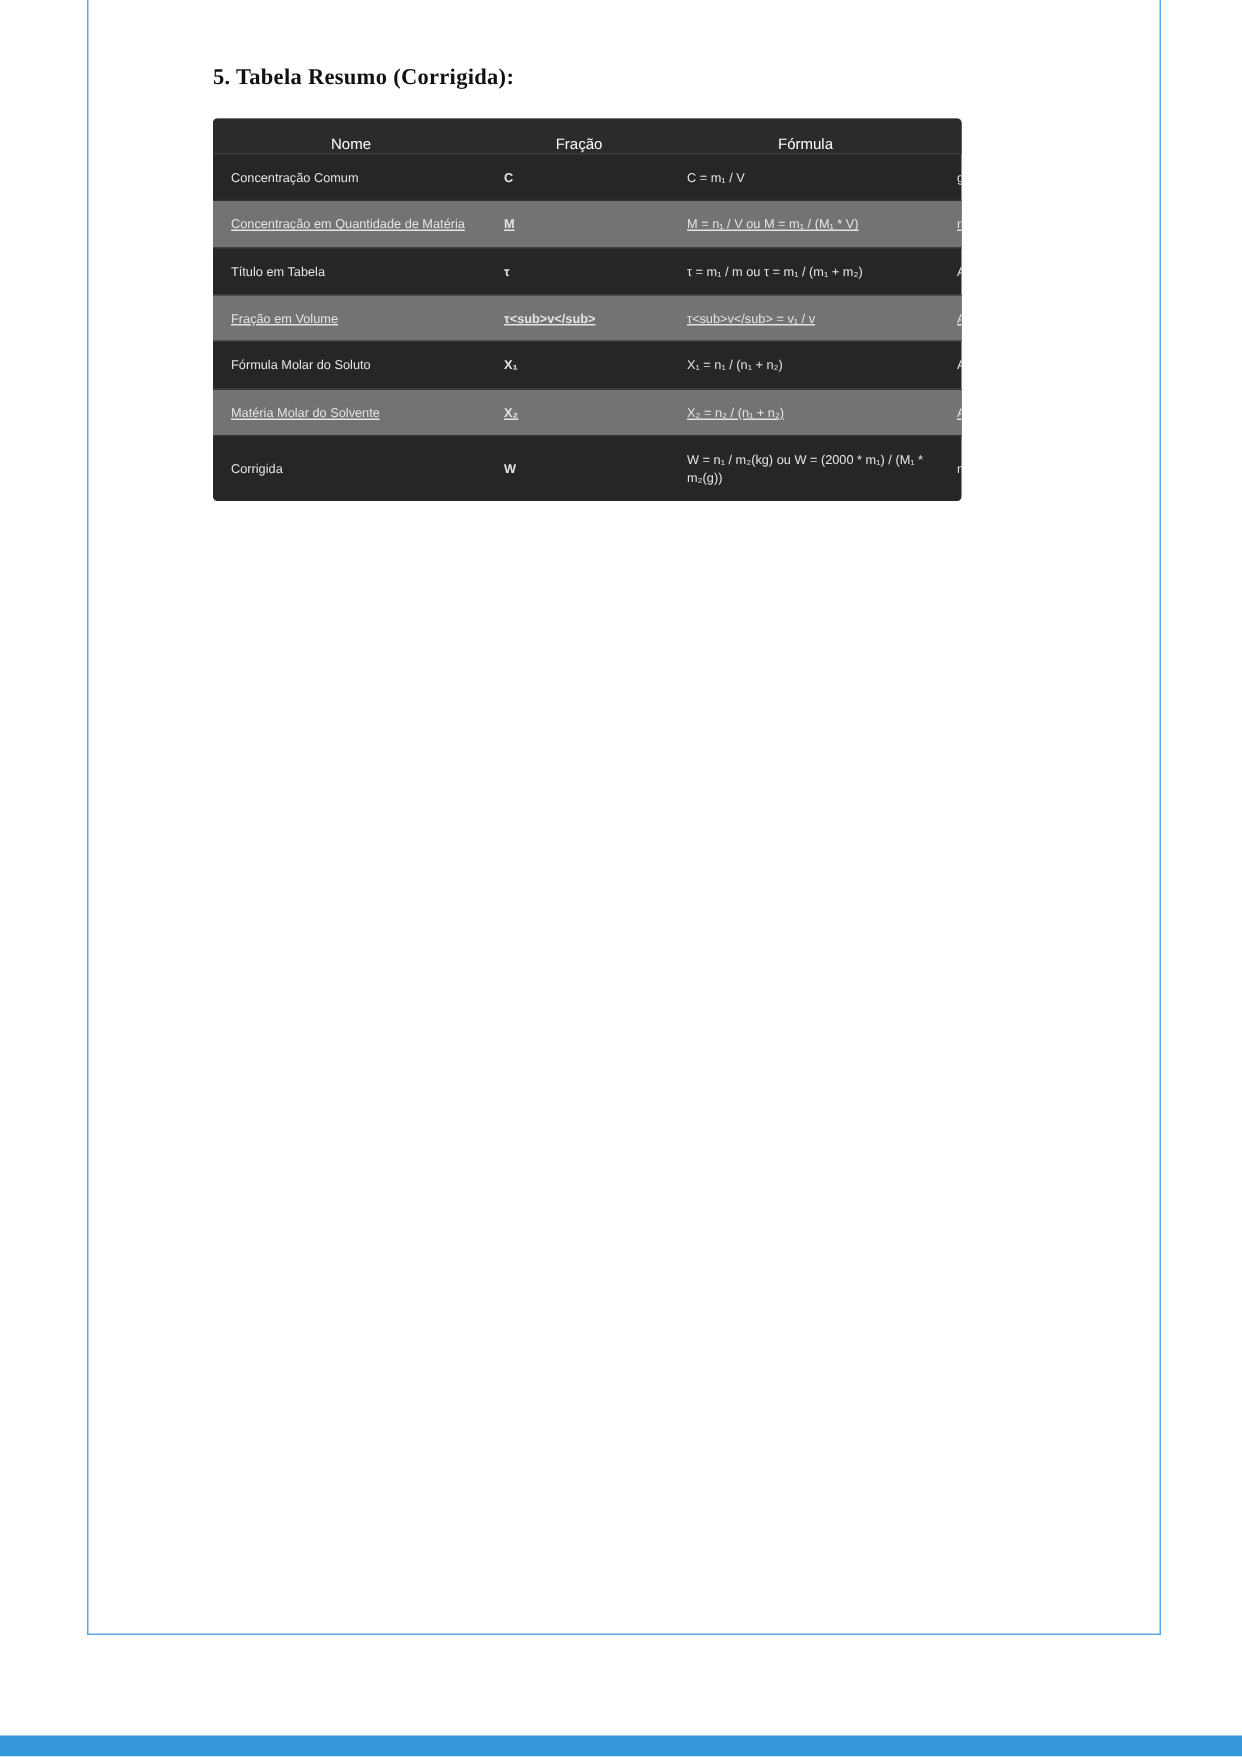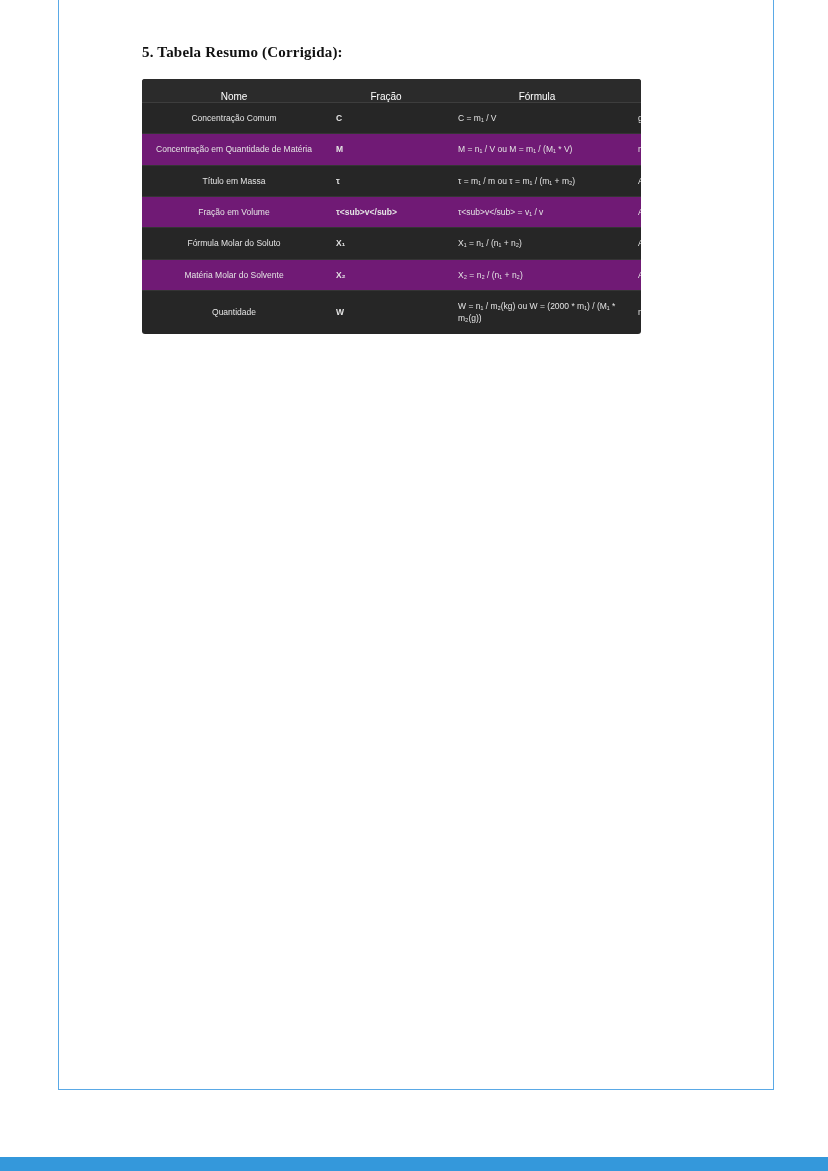--- a/index.html
+++ b/index.html
@@ -71,32 +71,33 @@
     vertical-align: middle;
     border-bottom: 1px solid #343434;
     line-height: 1.45;
     font-size: 8.5px;
     color: #e4e4e4;
   }
   table.summary-table tr:last-child td {
     border-bottom: none;
   }
   table.summary-table tr.row-alt td {
-    background: #701a75;
+    background: #737373;
+    text-decoration: underline;
   }
   .col-nome   { width: 160px; }
   .col-simb   { width: 100px; }
   .col-form   { width: 158px; margin-top: 28px; }
   .col-unid   { width: 81px; }
 
   .cell-sym {
     font-weight: bold;
     color: #ffffff;
   }
-  .cell-nome { color: #efefef; text-align: center; }
+  .cell-nome { color: #efefef; }
 
   
   .bottom-bar {
     position: absolute;
     left: 0;
     bottom: 0;
     width: 828px;
     height: 14px;
     background: #3498db;
   }
@@ -134,21 +135,21 @@
             <td>C = m₁ / V</td>
             <td>g/L</td>
           </tr>
           <tr class="row-alt">
             <td class="cell-nome">Concentração em Quantidade de Matéria</td>
             <td class="cell-sym">M</td>
             <td>M = n₁ / V ou M = m₁ / (M₁ * V)</td>
             <td>mol/L ou M</td>
           </tr>
           <tr>
-            <td class="cell-nome">Título em Massa</td>
+            <td class="cell-nome">Título em Tabela</td>
             <td class="cell-sym">τ</td>
             <td>τ = m₁ / m ou τ = m₁ / (m₁ + m₂)</td>
             <td>Adimensional</td>
           </tr>
           <tr class="row-alt">
             <td class="cell-nome">Fração em Volume</td>
             <td class="cell-sym">τ&lt;sub&gt;v&lt;/sub&gt;</td>
             <td>τ&lt;sub&gt;v&lt;/sub&gt; = v₁ / v</td>
             <td>Adimensional</td>
           </tr>
@@ -158,21 +159,21 @@
             <td>X₁ = n₁ / (n₁ + n₂)</td>
             <td>Adimensional</td>
           </tr>
           <tr class="row-alt">
             <td class="cell-nome">Matéria Molar do Solvente</td>
             <td class="cell-sym">X₂</td>
             <td>X₂ = n₂ / (n₁ + n₂)</td>
             <td>Adimensional</td>
           </tr>
           <tr>
-            <td class="cell-nome">Quantidade</td>
+            <td class="cell-nome">Corrigida</td>
             <td class="cell-sym">W</td>
             <td>W = n₁ / m₂(kg) ou W = (2000 * m₁) / (M₁ * m₂(g))</td>
             <td>mol/kg ou molal</td>
           </tr>
         </tbody>
       </table>
     </div>
 
   </div>
 </div>

